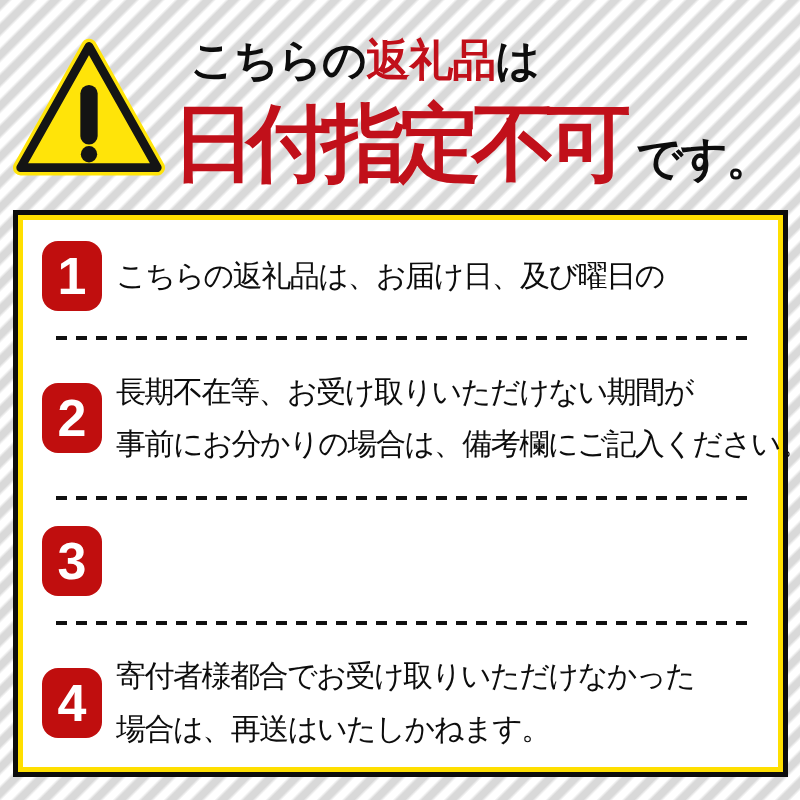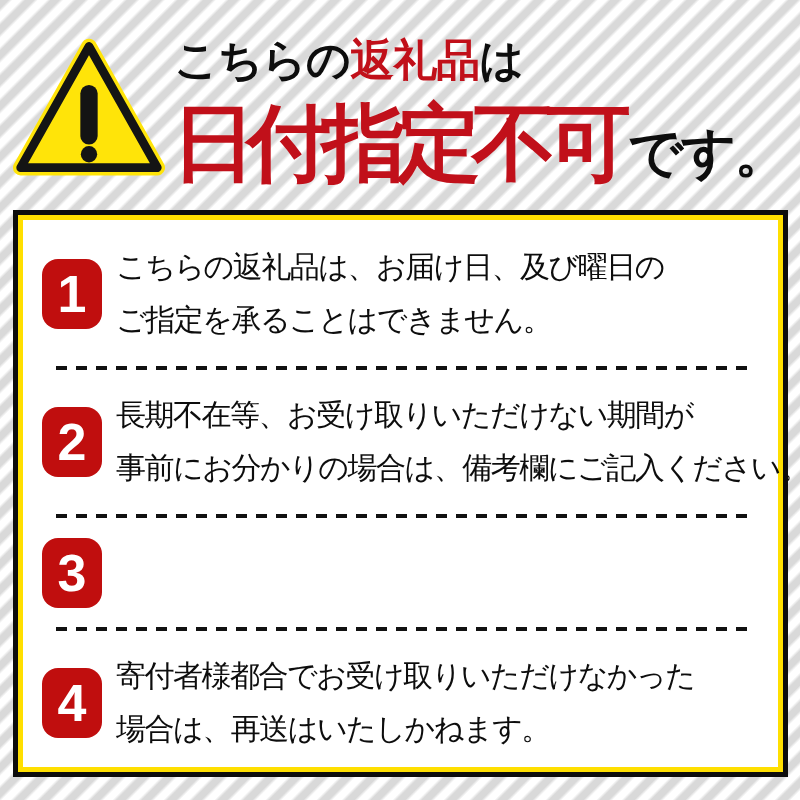--- a/index.html
+++ b/index.html
@@ -19,36 +19,36 @@
       #d9d9d9 18px
     );
   }
 
   
   .warning-icon {
     position: absolute; left: 12px; top: 34px;
     width: 154px; height: 148px;
   }
   .header-line1 {
-    position: absolute; left: 174px; top: 34px;
+    position: absolute; left: 190px; top: 34px;
     font-size: 44px; font-weight: 900; line-height: 1.2;
     letter-spacing: -1px; white-space: nowrap; color: #0d0d0d;
   }
   .header-line1 .hl { color: #c1101a; }
   .header-line2 {
     position: absolute; left: 172px; top: 96px;
     display: flex; align-items: flex-end; white-space: nowrap;
   }
   .big-title {
     font-size: 84px; font-weight: 900; line-height: 1.12;
     letter-spacing: -9px; color: #c1101a;
   }
   .title-suffix {
-    font-size: 54px; font-weight: 900; color: #0d0d0d;
-    letter-spacing: -2px; margin-left: 6px;
+    font-size: 46px; font-weight: 900; color: #0d0d0d;
+    letter-spacing: -2px; margin-left: 14px;
   }
 
   
   .notice-box {
     position: absolute; left: 13px; top: 210px;
     width: 775px; height: 567px;
     box-sizing: border-box;
     background: #ffffff;
     border: 5px solid #0d0d0d;
     box-shadow: inset 0 0 0 5px #ffdf00;
@@ -103,21 +103,20 @@
     <span class="big-title">日付指定不可</span>
     <span class="title-suffix">です。</span>
   </div>
 
   <div class="notice-box">
 
     <div class="notice-item">
       <div class="num-badge">1</div>
       <div class="item-text">
         <div>こちらの返礼品は、お届け日、及び曜日の</div>
-        <div>ご指定を承ることはできません。</div>
       </div>
     </div>
 
     <div class="dashed-sep"></div>
 
     <div class="notice-item">
       <div class="num-badge">2</div>
       <div class="item-text">
         <div>長期不在等、お受け取りいただけない期間が</div>
         <div>事前にお分かりの場合は、備考欄にご記入ください。</div>

